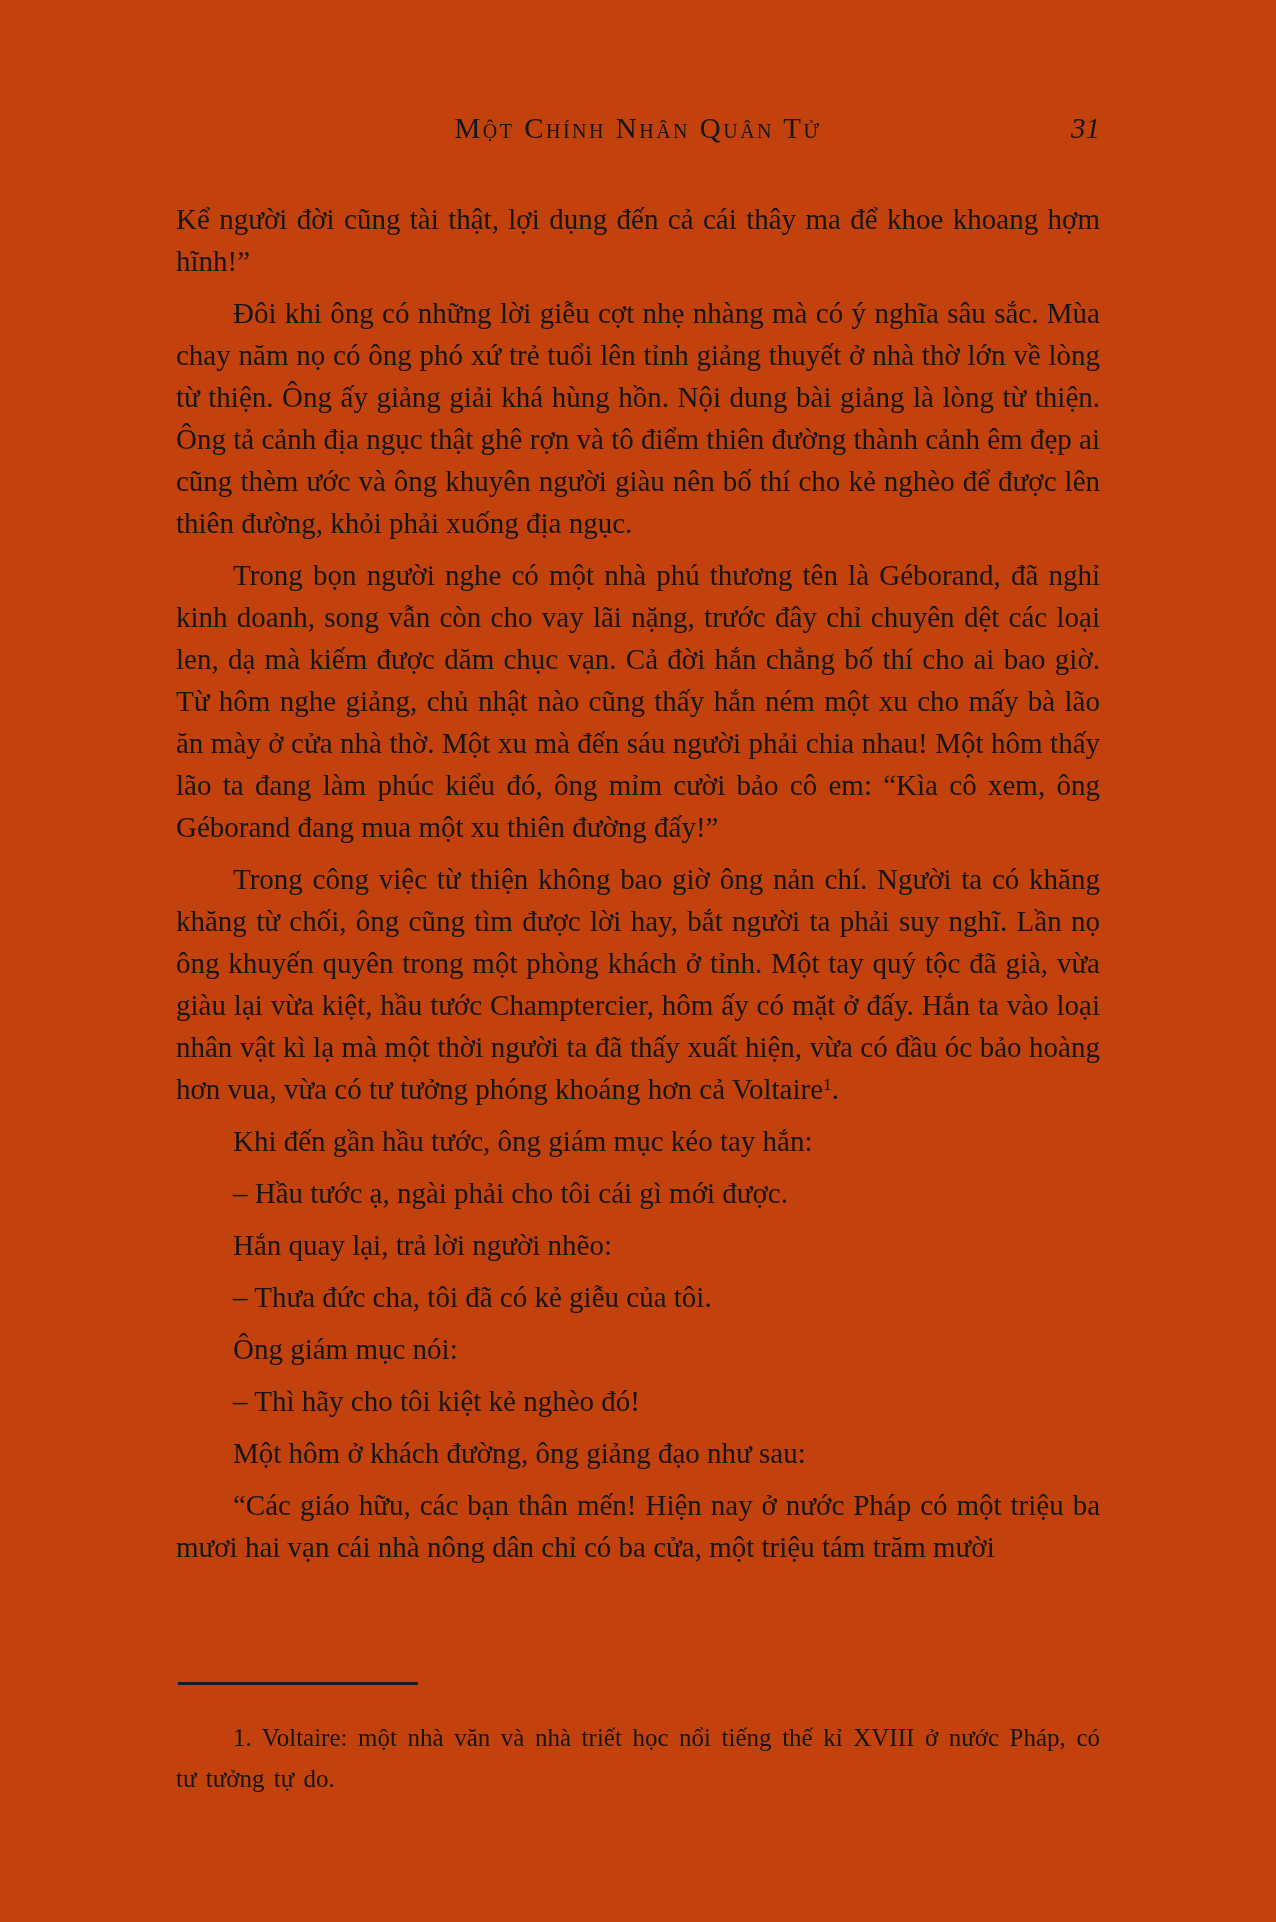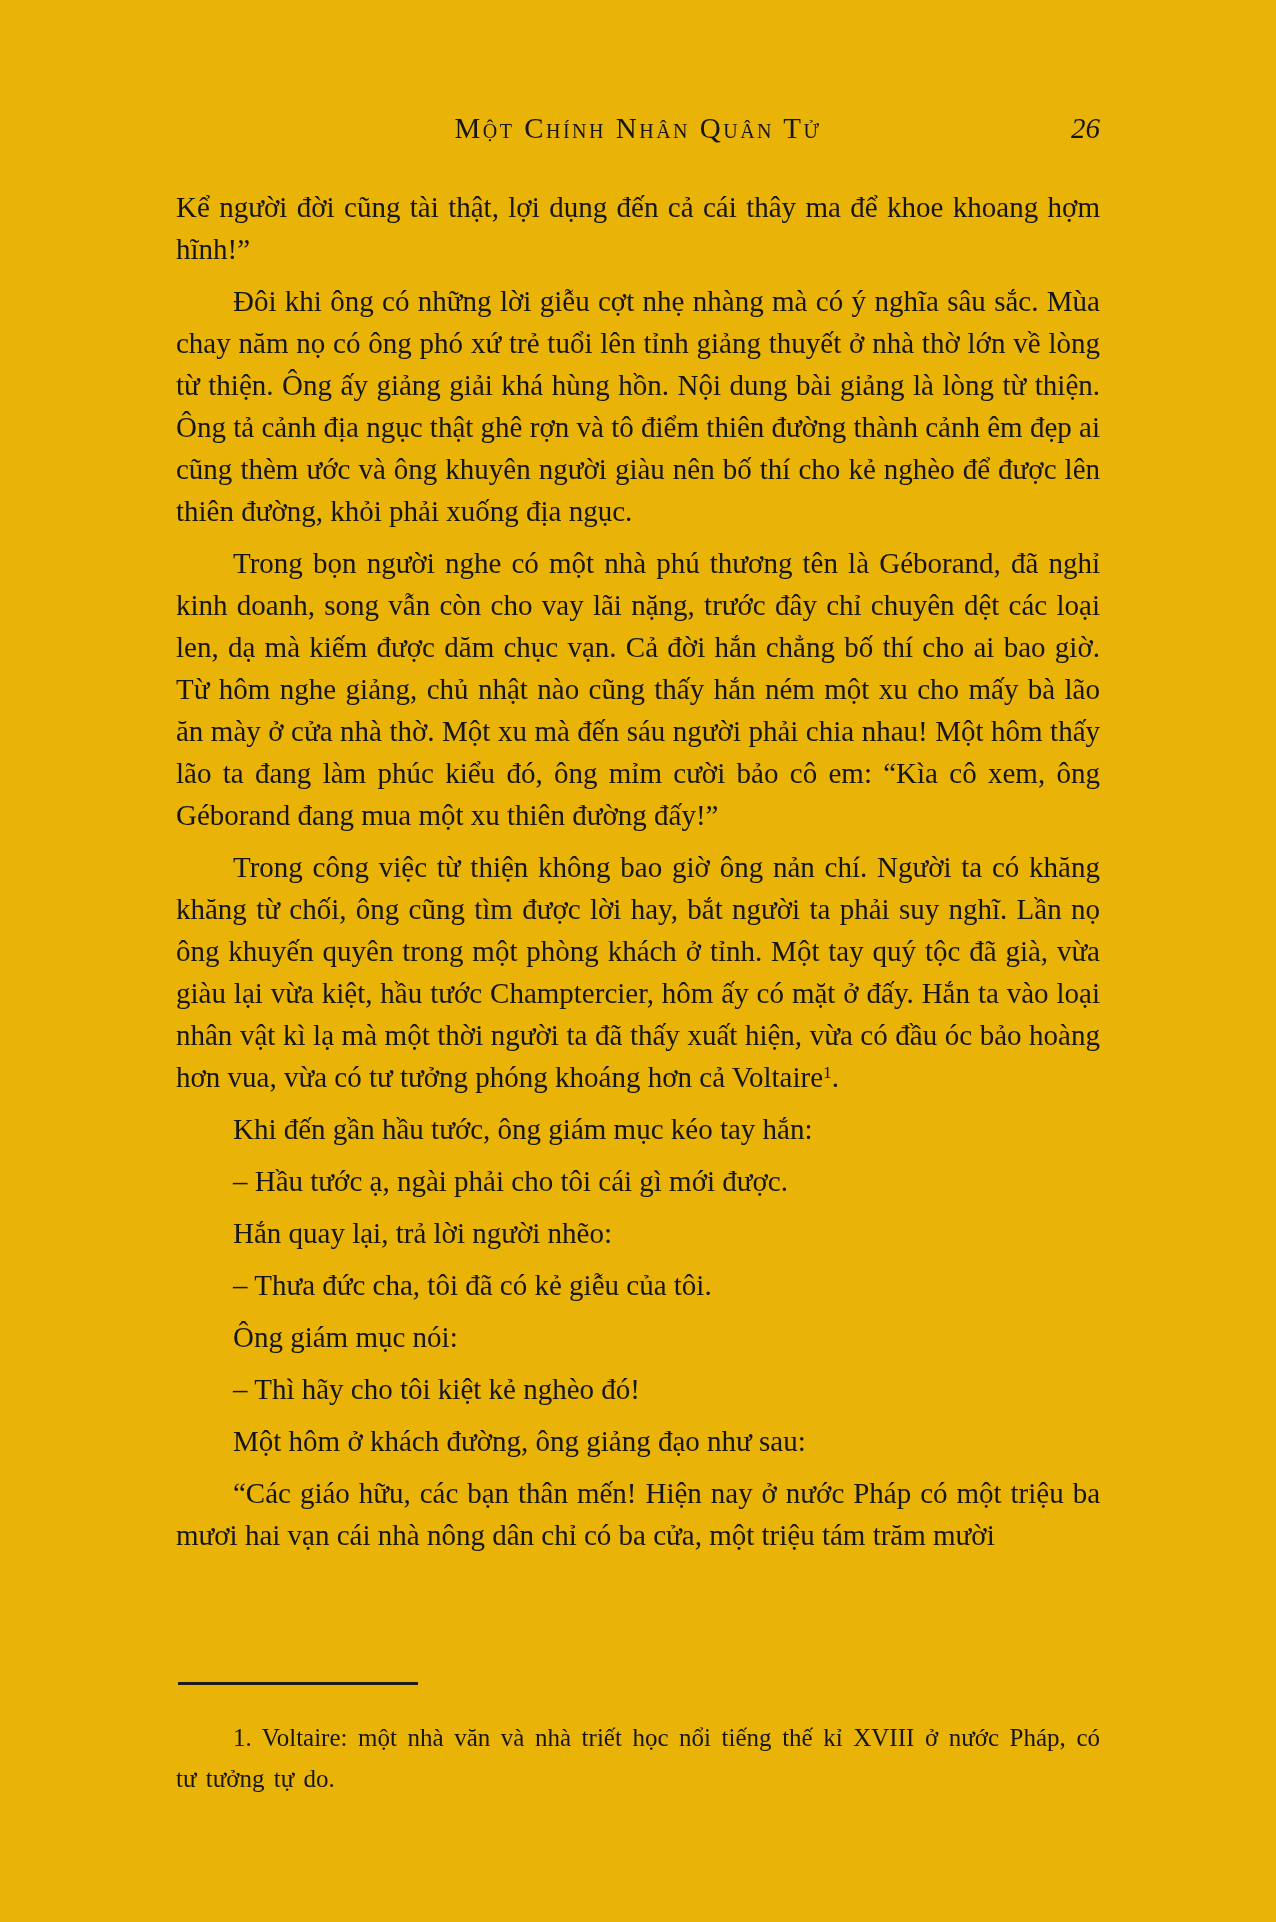--- a/index.html
+++ b/index.html
@@ -5,21 +5,21 @@
   html, body {
     margin: 0;
     padding: 0;
     background: #e8e8e8;
   }
   .page {
     position: relative;
     width: 1276px;
     height: 1922px;
     margin: 0 auto;
-    background: #eab308;
+    background: #c2410c;
     color: #161616;
     font-family: "Liberation Serif", "DejaVu Serif", serif;
     overflow: hidden;
   }
   
   .running-header {
     position: absolute;
     top: 106px;
     left: 176px;
     right: 176px;
@@ -50,20 +50,21 @@
     font-size: 29px;
     line-height: 42px;
     text-align: justify;
   }
   .body-text p {
     margin: 0 0 10px 0;
     text-indent: 57px;
   }
   .body-text p.no-indent {
     text-indent: 0;
+    margin-top: 12px;
   }
   sup.fn-ref {
     font-size: 0.6em;
     line-height: 0;
     vertical-align: baseline;
     position: relative;
     top: -0.5em;
   }
   
   .footnote-section {
@@ -90,21 +91,21 @@
     text-indent: 57px;
   }
 </style>
 </head>
 <body>
 
 <div class="page">
 
   <div class="running-header">
     <div class="chapter-title">Một Chính Nhân Quân Tử</div>
-    <div class="page-number">26</div>
+    <div class="page-number">31</div>
   </div>
 
   <div class="body-text">
     <p class="no-indent">Kể người đời cũng tài thật, lợi dụng đến cả cái thây ma để khoe khoang hợm hĩnh!”</p>
     <p>Đôi khi ông có những lời giễu cợt nhẹ nhàng mà có ý nghĩa sâu sắc. Mùa chay năm nọ có ông phó xứ trẻ tuổi lên tỉnh giảng thuyết ở nhà thờ lớn về lòng từ thiện. Ông ấy giảng giải khá hùng hồn. Nội dung bài giảng là lòng từ thiện. Ông tả cảnh địa ngục thật ghê rợn và tô điểm thiên đường thành cảnh êm đẹp ai cũng thèm ước và ông khuyên người giàu nên bố thí cho kẻ nghèo để được lên thiên đường, khỏi phải xuống địa ngục.</p>
     <p>Trong bọn người nghe có một nhà phú thương tên là Géborand, đã nghỉ kinh doanh, song vẫn còn cho vay lãi nặng, trước đây chỉ chuyên dệt các loại len, dạ mà kiếm được dăm chục vạn. Cả đời hắn chẳng bố thí cho ai bao giờ. Từ hôm nghe giảng, chủ nhật nào cũng thấy hắn ném một xu cho mấy bà lão ăn mày ở cửa nhà thờ. Một xu mà đến sáu người phải chia nhau! Một hôm thấy lão ta đang làm phúc kiểu đó, ông mỉm cười bảo cô em: “Kìa cô xem, ông Géborand đang mua một xu thiên đường đấy!”</p>
     <p><span>Trong công việc từ thiện không bao giờ ông nản chí. Người ta có khăng khăng từ chối, ông cũng tìm được lời hay, bắt người ta phải suy nghĩ. Lần nọ ông khuyến quyên trong một phòng khách ở tỉnh. Một tay quý tộc đã già, vừa giàu lại vừa kiệt, hầu tước Champtercier, hôm ấy có mặt ở đấy. Hắn ta vào loại nhân vật kì lạ mà một thời người ta đã thấy xuất hiện, vừa có đầu óc bảo hoàng hơn vua, vừa có tư tưởng phóng khoáng hơn cả Voltaire</span><sup class="fn-ref">1</sup><span>.</span></p>
     <p>Khi đến gần hầu tước, ông giám mục kéo tay hắn:</p>
     <p>– Hầu tước ạ, ngài phải cho tôi cái gì mới được.</p>
     <p>Hắn quay lại, trả lời người nhẽo:</p>

